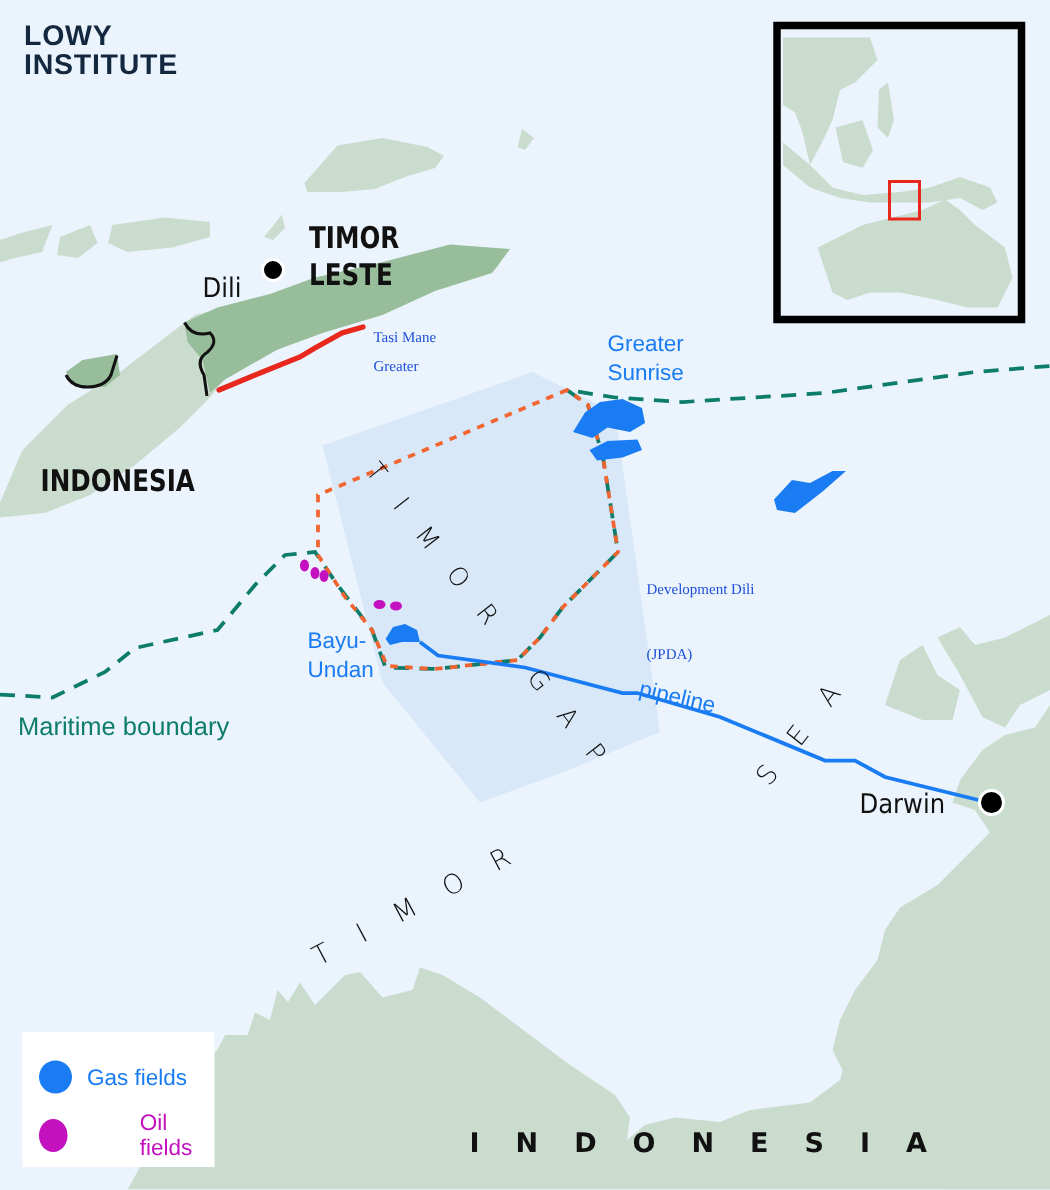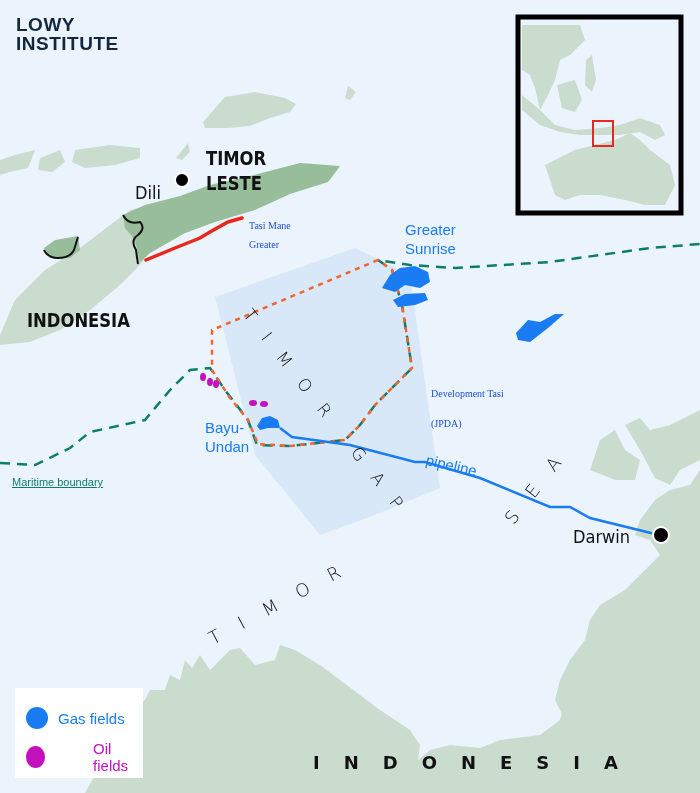--- a/index.html
+++ b/index.html
@@ -5,21 +5,21 @@
   html, body { margin: 0; padding: 0; }
   body { width: 700px; height: 793px; overflow: hidden; background: #ebf4fd; font-family: "Liberation Sans", sans-serif; }
   #map { position: relative; width: 700px; height: 793px; }
   svg { position: absolute; left: 0; top: 0; }
   .lbl { position: absolute; white-space: nowrap; line-height: 1.1; }
   .logo { left: 16px; top: 16px; font-weight: 700; font-size: 19px; color: #13283f; line-height: 0.98; letter-spacing: 0.5px; }
   .country { font-size: 20px; color: #111; font-family: "DejaVu Sans", sans-serif; font-weight: 700; transform: scaleX(0.82); transform-origin: left top; }
   .city { font-size: 18px; color: #111; font-family: "DejaVu Sans", sans-serif; transform: scaleX(0.9); transform-origin: left top; }
   .red { color: #1d4ed8; font-size: 10px; font-family: Liberation Serif, serif; }
   .blue { color: #1a7cf2; font-size: 15px; }
-  .teal { color: #0d7d6a; font-size: 11px; text-decoration: underline; }
+  .teal { color: #0d7d6a; font-size: 17px; }
   .legend { position: absolute; left: 15px; top: 688px; width: 128px; height: 90px; background: #fff; }
   .legend-row { position: absolute; left: 11px; display: flex; align-items: center; gap: 10px; font-size: 15px; }
   .dot { width: 22px; height: 22px; border-radius: 50%; display: inline-block; }
   .spaced { position: absolute; font-size: 18px; color: #111; letter-spacing: 20px; font-family: "DejaVu Sans", sans-serif; font-weight: 300; }
 </style>
 </head>
 <body>
 
 <div id="map">
 <svg width="700" height="793" viewBox="0 0 700 793">
@@ -97,22 +97,22 @@
 <div class="lbl country" style="left:206px;top:147px;">TIMOR</div>
 <div class="lbl country" style="left:206px;top:172px;">LESTE</div>
 <div class="lbl city" style="left:135px;top:183px;">Dili</div>
 <div class="lbl country" style="left:27px;top:309px;">INDONESIA</div>
 <div class="lbl city" style="left:573px;top:527px;">Darwin</div>
 
 <div class="lbl red" style="left:249px;top:220px;">Tasi Mane</div>
 <div class="lbl red" style="left:249px;top:239px;">Greater</div>
 <div class="lbl blue" style="left:405px;top:222px;">Greater</div>
 <div class="lbl blue" style="left:405px;top:241px;text-align:right;">Sunrise</div>
-<div class="lbl red" style="left:431px;top:388px;">Development Tasi</div>
-<div class="lbl red" style="left:431px;top:418px;">(JPDA)</div>
+<div class="lbl red" style="left:431px;top:388px;">Development Dili</div>
+<div class="lbl red" style="left:431px;top:431px;">(JPDA)</div>
 <div class="lbl blue" style="left:205px;top:420px;">Bayu-</div>
 <div class="lbl blue" style="left:205px;top:439px;">Undan</div>
 <div class="lbl teal" style="left:12px;top:476px;">Maritime boundary</div>
 <div class="lbl blue" style="left:428px;top:452px;transform:rotate(13deg);transform-origin:left top;">pipeline</div>
 
 <div class="spaced" style="left:255px;top:305px;transform:rotate(52deg);transform-origin:left top;font-size:17px;letter-spacing:19px;">TIMOR GAP</div>
 <div class="spaced" style="left:500px;top:515px;transform:rotate(-52deg);transform-origin:left top;letter-spacing:22px;">SEA</div>
 <div class="spaced" style="left:205px;top:630px;transform:rotate(-28deg);transform-origin:left top;letter-spacing:22px;">TIMOR</div>
 <div class="spaced" style="left:313px;top:752px;font-weight:700;font-size:18px;letter-spacing:24px;">INDONESIA</div>
 

